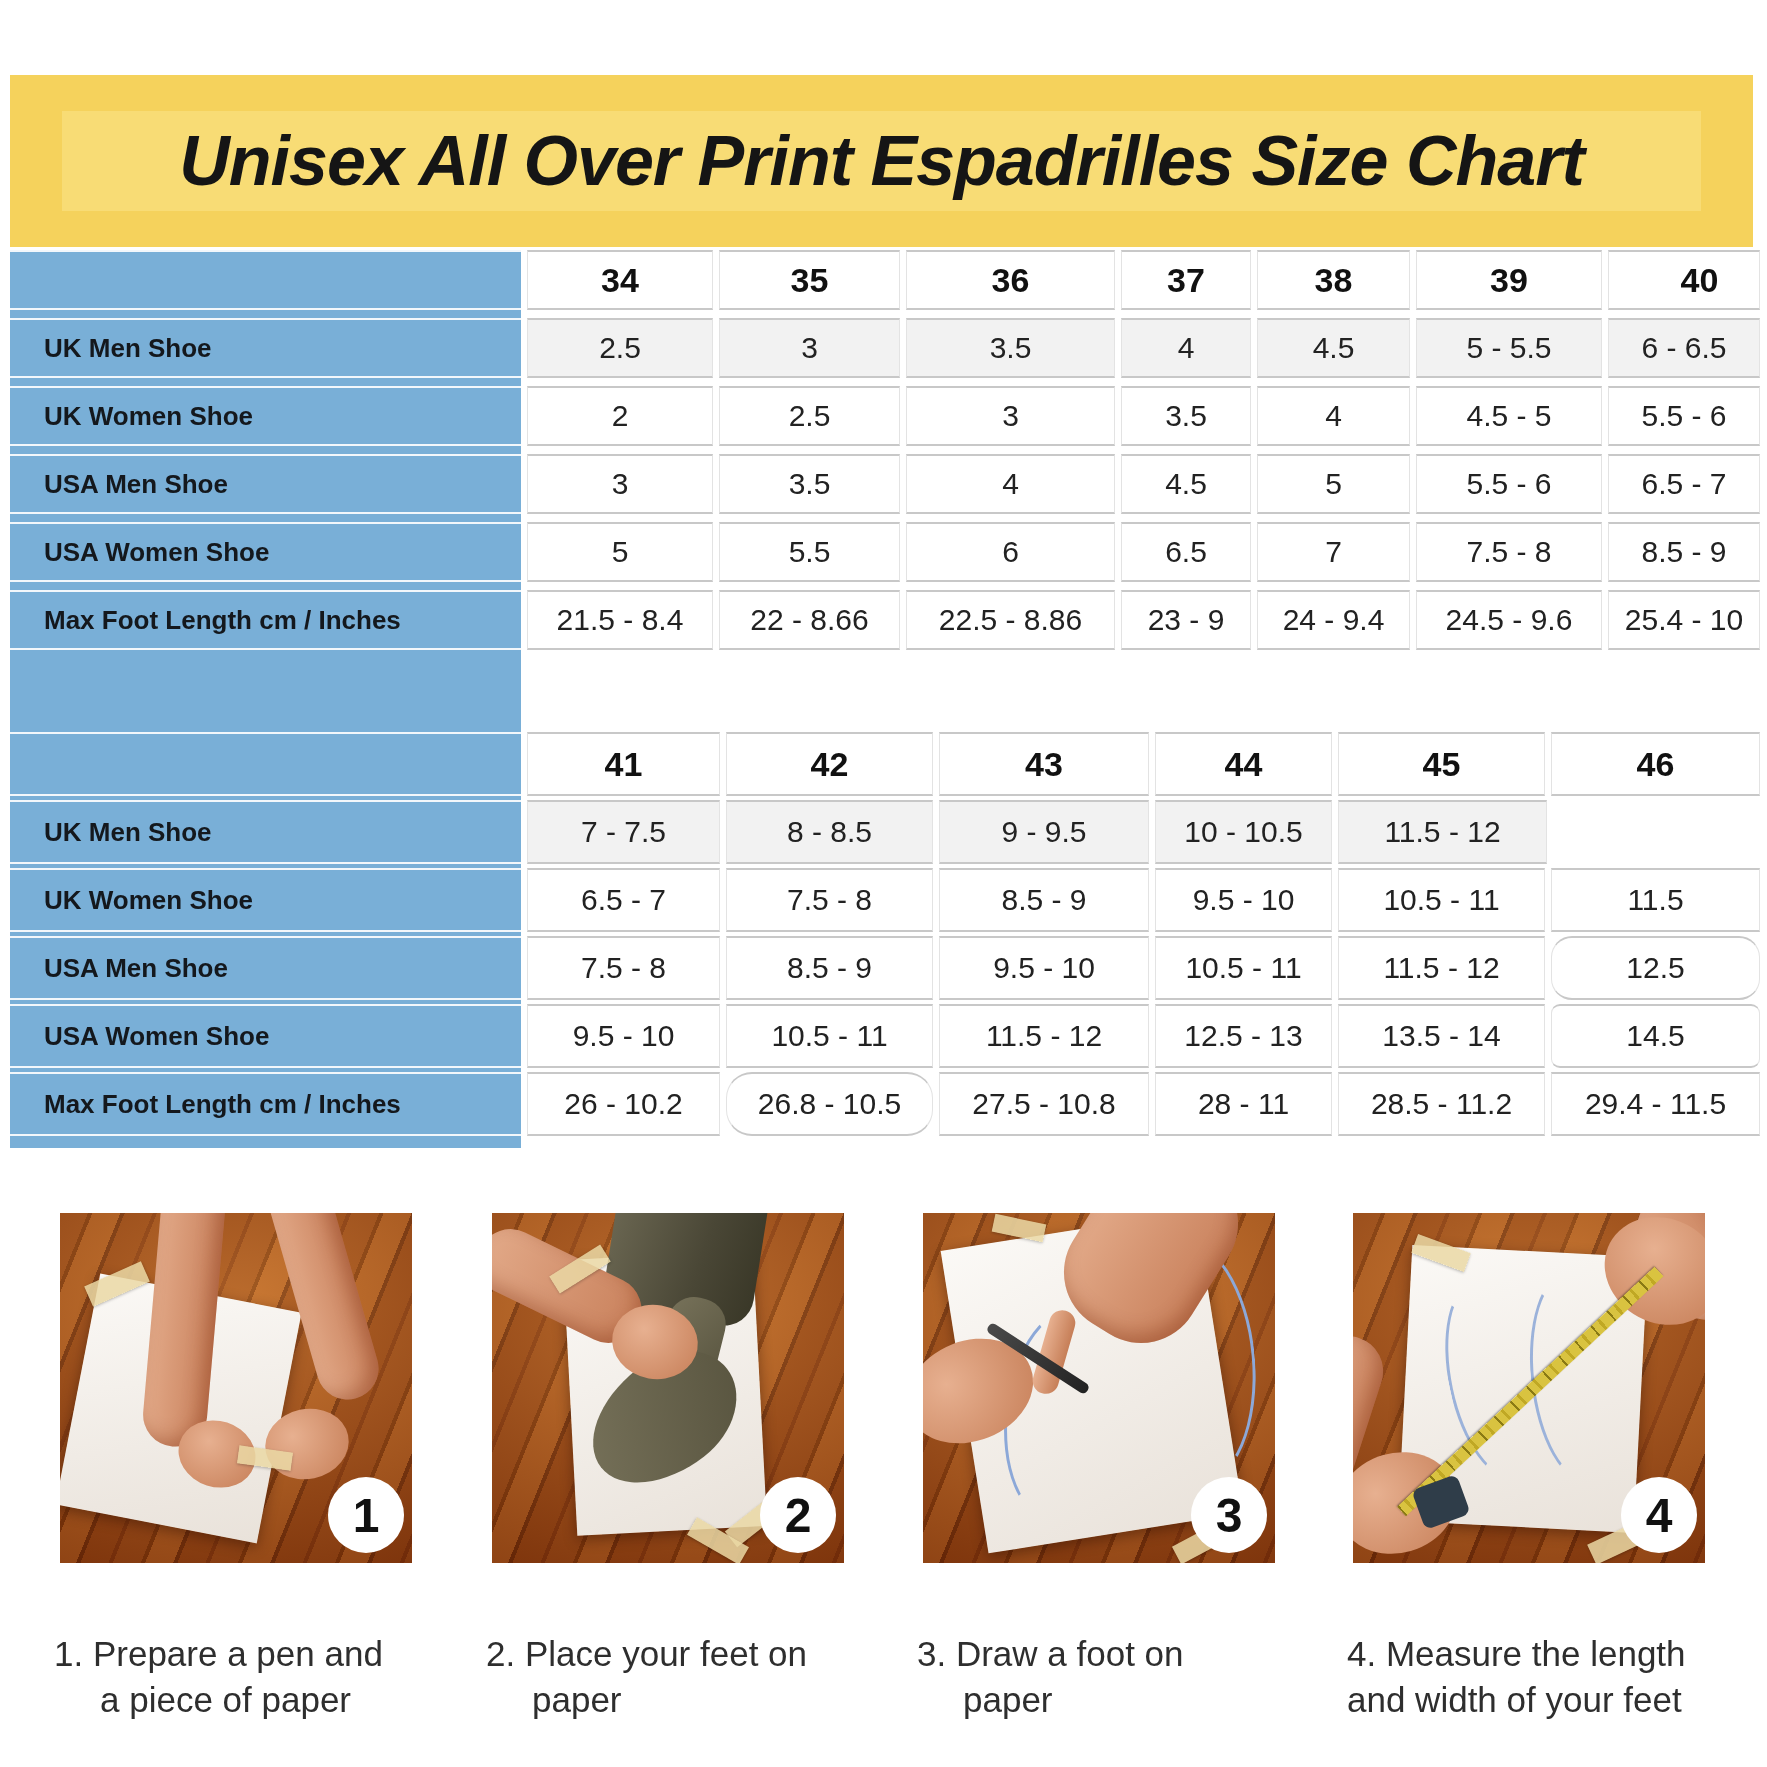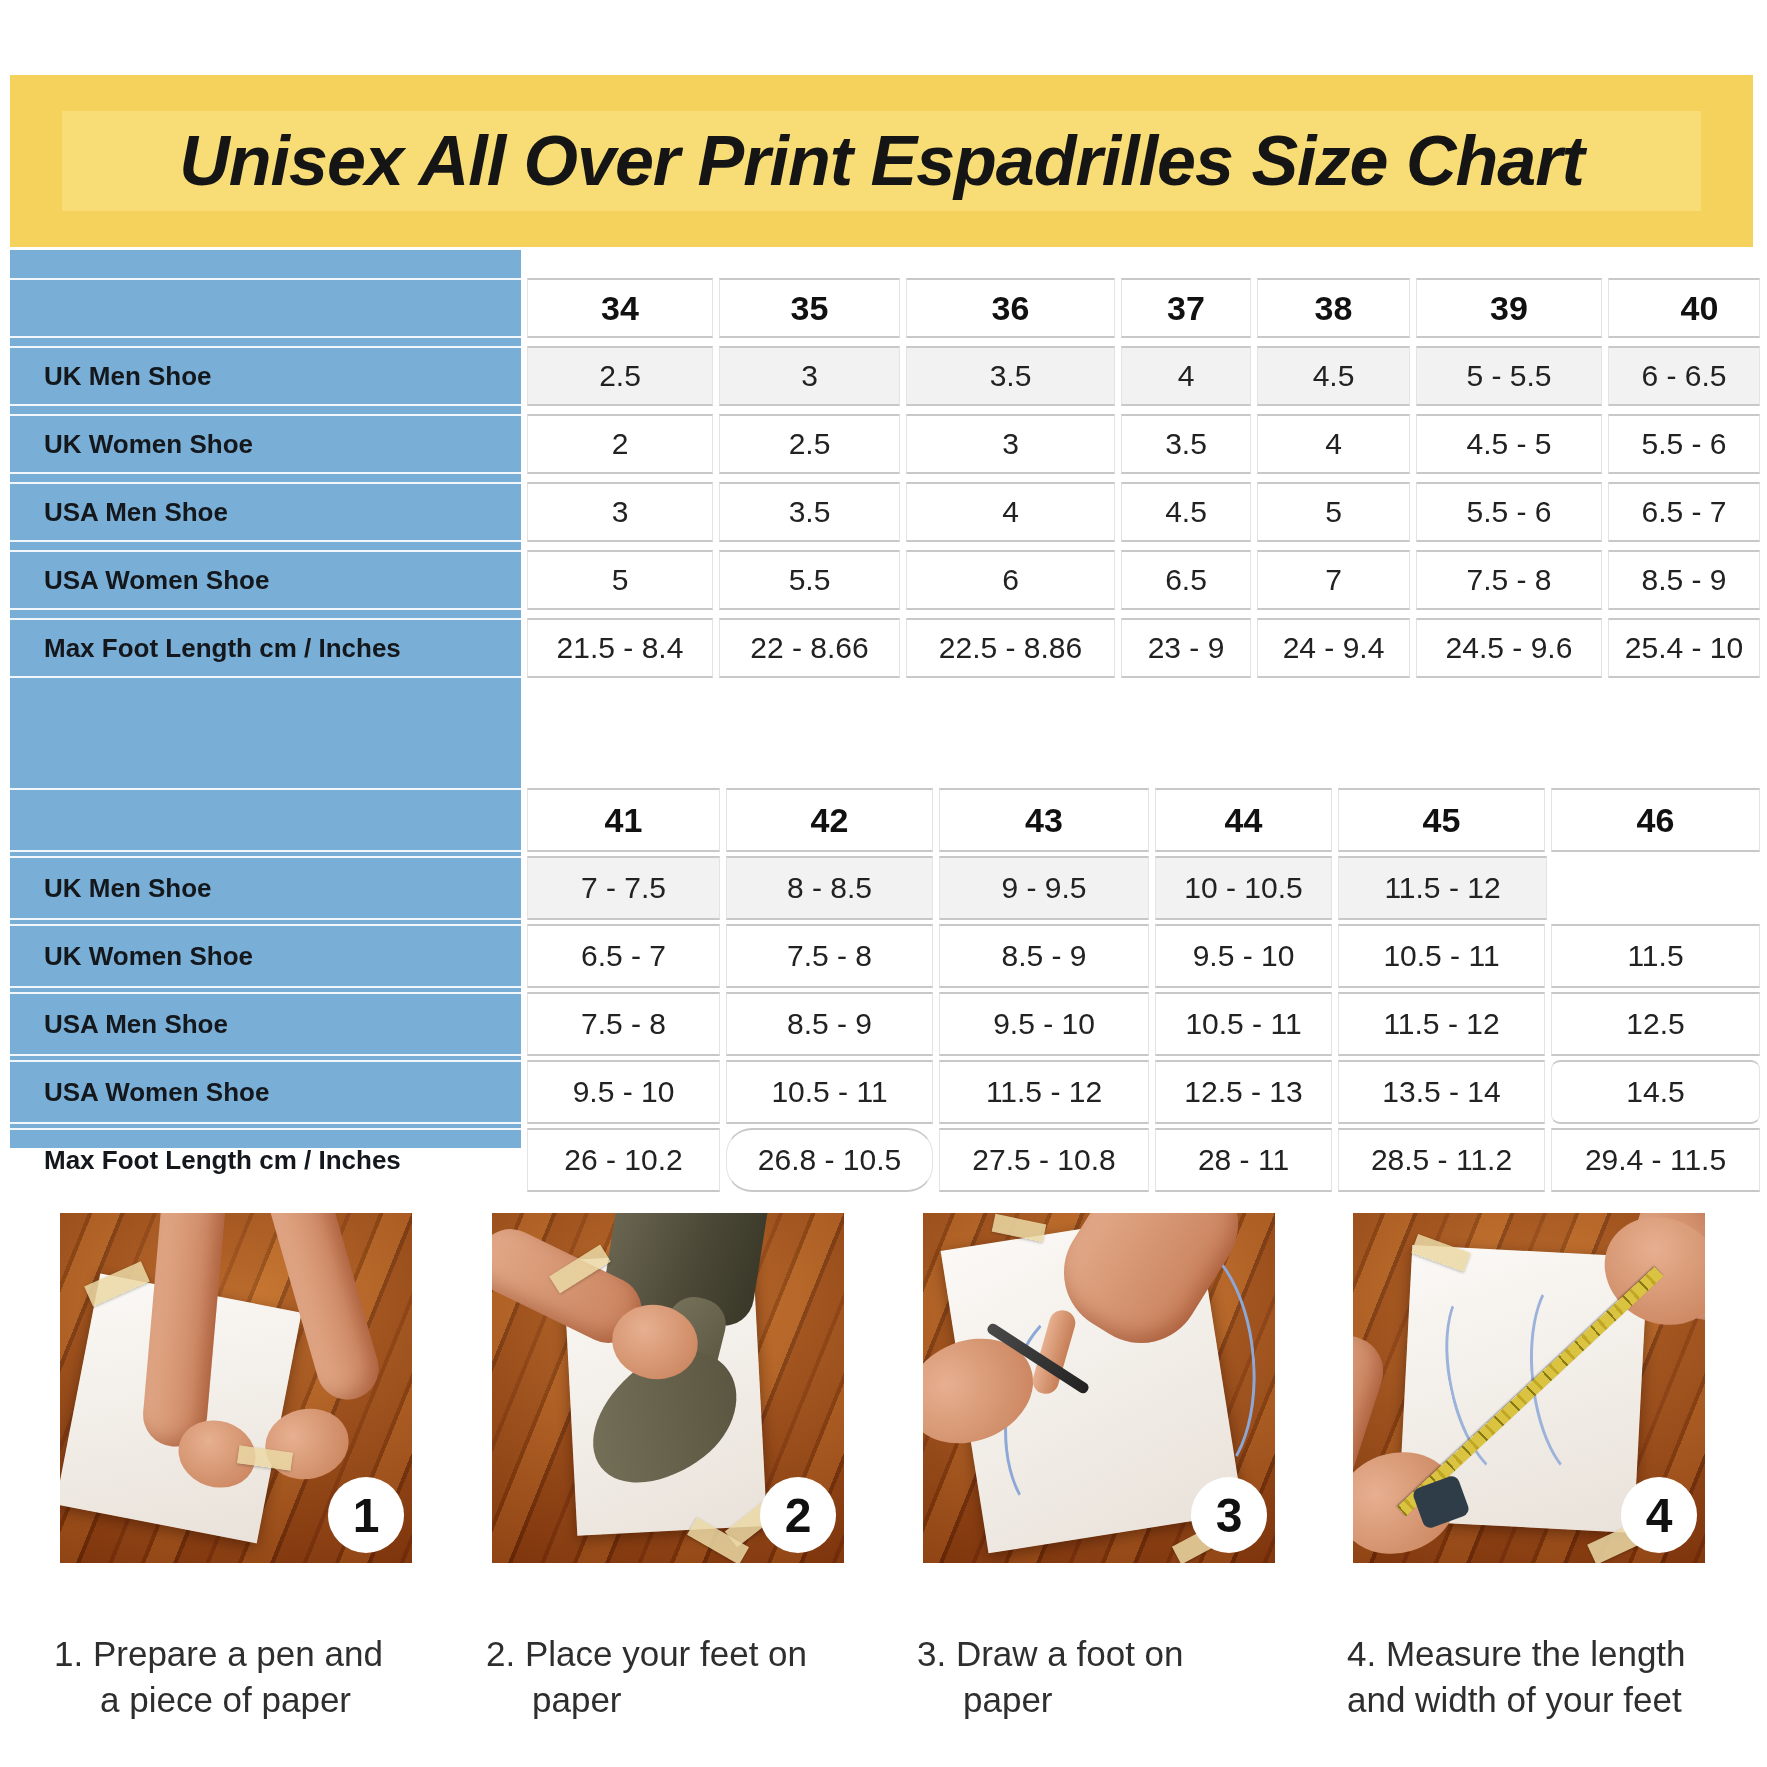--- a/index.html
+++ b/index.html
@@ -30,21 +30,21 @@
     background:var(--banner-inner);
     display:flex;align-items:center;justify-content:center;
   }
   .banner-inner h1{
     margin:0;font-size:70px;font-weight:700;font-style:italic;
     letter-spacing:-1px;color:#151515;white-space:nowrap;
   }
   
   .chart{position:absolute;left:10px;top:250px;width:1750px;height:898px;}
   .blue-col{position:absolute;left:0;top:0;width:511px;height:100%;background:var(--table-blue);}
-  .size-table{position:relative;margin-top:28px;}
+  .size-table{position:relative;}
   .srow{display:flex;gap:6px;}
   .t1 .srow{height:60px;margin-bottom:8px;}
   .t2 .srow{height:64px;margin-bottom:4px;}
   .lcell{
     flex:0 0 511px;box-sizing:border-box;display:flex;align-items:center;
     padding-left:34px;background:transparent;
     border-top:2px solid var(--label-sep);border-bottom:2px solid var(--label-sep);
     font-weight:700;font-size:26px;color:var(--text-dark);
   }
   .dcell{
@@ -232,21 +232,21 @@
           <div class="dcell" style="flex: 0 0 207px;">10.5 - 11</div>
           <div class="dcell" style="flex: 0 0 209px;">11.5</div>
         </div>
         <div class="srow">
           <div class="lcell">USA Men Shoe</div>
           <div class="dcell" style="flex: 0 0 193px;">7.5 - 8</div>
           <div class="dcell" style="flex: 0 0 207px;">8.5 - 9</div>
           <div class="dcell" style="flex: 0 0 210px;">9.5 - 10</div>
           <div class="dcell" style="flex: 0 0 177px;">10.5 - 11</div>
           <div class="dcell" style="flex: 0 0 207px;">11.5 - 12</div>
-          <div class="dcell" style="flex: 0 0 209px;">12.5</div>
+          <div class="dcell" style="flex: 0 0 209px; border-radius: 21px;">12.5</div>
         </div>
         <div class="srow">
           <div class="lcell">USA Women Shoe</div>
           <div class="dcell" style="flex: 0 0 193px;">9.5 - 10</div>
           <div class="dcell" style="flex: 0 0 207px;">10.5 - 11</div>
           <div class="dcell" style="flex: 0 0 210px;">11.5 - 12</div>
           <div class="dcell" style="flex: 0 0 177px;">12.5 - 13</div>
           <div class="dcell" style="flex: 0 0 207px;">13.5 - 14</div>
           <div class="dcell" style="flex: 0 0 209px; border-radius: 9px;">14.5</div>
         </div>

